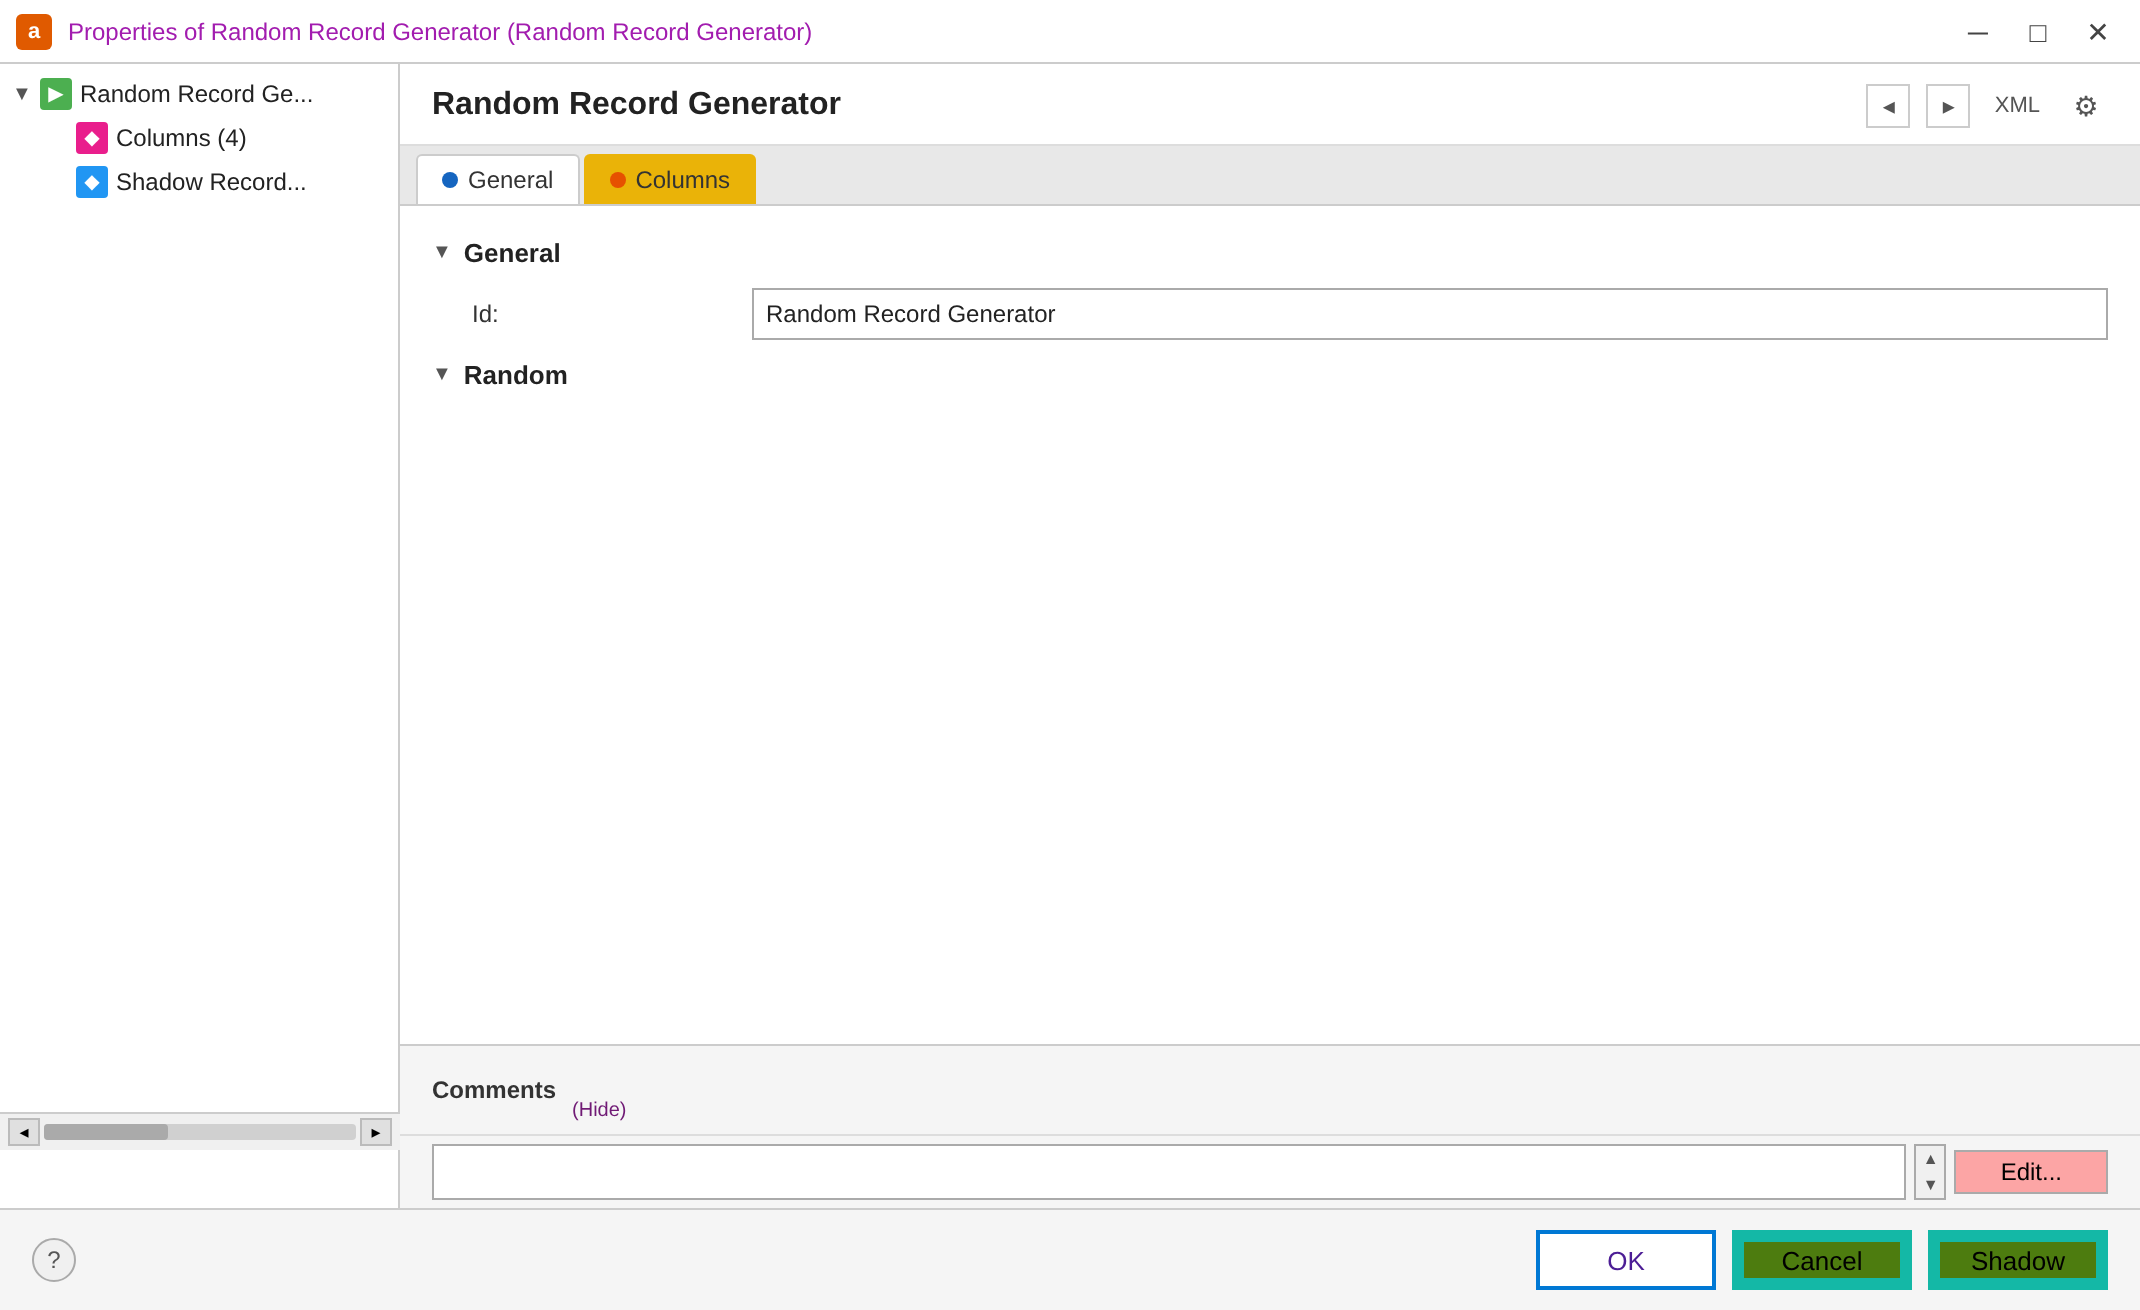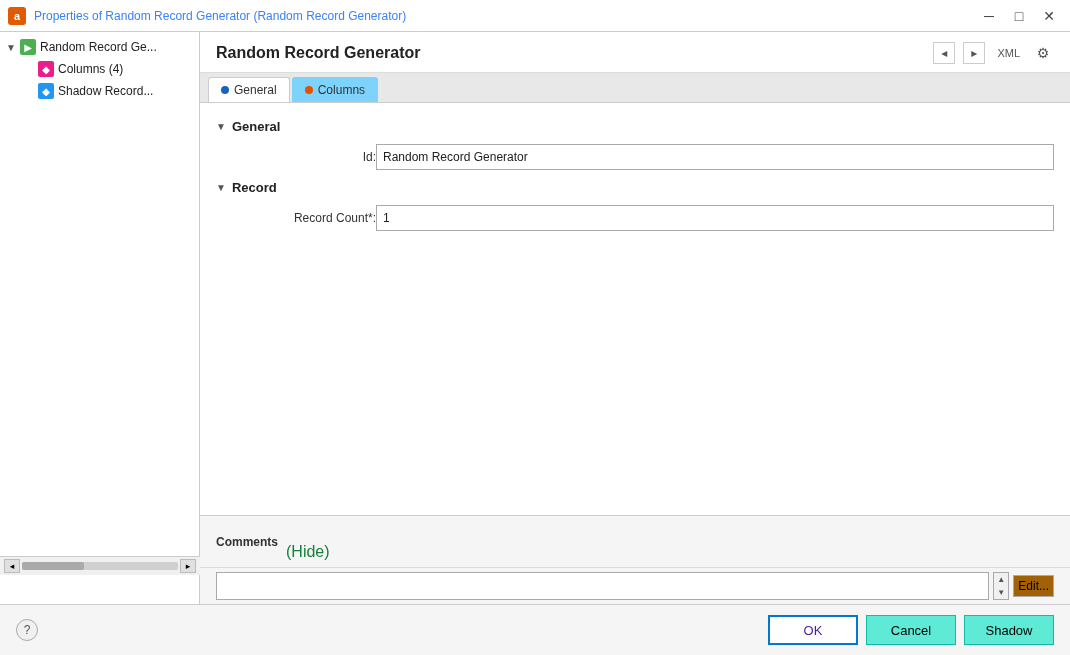--- a/index.html
+++ b/index.html
@@ -27,21 +27,21 @@
       height: 18px;
       margin-right: 8px;
       background: #e05a00;
       border-radius: 3px;
       display: flex; align-items: center; justify-content: center;
       color: white; font-size: 11px; font-weight: bold;
     }
     .titlebar-title {
       flex: 1;
       font-size: 12px;
-      color: #3b82f6;
+      color: #a21caf;
     }
     .titlebar-controls {
       display: flex;
       gap: 4px;
     }
     .titlebar-btn {
       width: 26px; height: 20px;
       background: none;
       border: none;
       cursor: pointer;
@@ -192,21 +192,21 @@
     .tab {
       display: flex;
       align-items: center;
       padding: 5px 12px;
       cursor: pointer;
       font-size: 12px;
       color: #333;
       border: 1px solid transparent;
       border-bottom: none;
       margin-right: 2px;
-      background: #7dd3fc;
+      background: #eab308;
       border-radius: 3px 3px 0 0;
     }
     .tab.active {
       background: #ffffff;
       border-color: #ccc;
       border-bottom-color: #ffffff;
       z-index: 1;
     }
     .tab-dot {
       width: 8px; height: 8px;
@@ -243,21 +243,20 @@
       display: flex;
       align-items: center;
       margin-bottom: 10px;
       padding-left: 20px;
     }
     .form-label {
       width: 140px;
       font-size: 12px;
       color: #333;
       flex-shrink: 0;
-      text-align: right;
     }
     .form-input {
       flex: 1;
       height: 26px;
       border: 1px solid #aaa;
       padding: 2px 6px;
       font-size: 12px;
       color: #222;
       background: #fff;
       outline: none;
@@ -271,22 +270,22 @@
       display: flex;
       align-items: center;
       gap: 8px;
     }
     .comments-label {
       font-size: 12px;
       color: #333;
       font-weight: 600;
     }
     .comments-link {
-      font-size: 16px;
-      color: #15803d;
+      font-size: 10px;
+      color: #701a75;
       cursor: pointer;
       text-decoration: none;
       margin-top: 21px;
     }
 
     .comments-input-area {
       display: flex;
       align-items: center;
       padding: 4px 16px;
       background: #f5f5f5;
@@ -310,45 +309,45 @@
       background: #f0f0f0;
     }
     .spin-btn {
       height: 13px;
       cursor: pointer;
       display: flex; align-items: center; justify-content: center;
       font-size: 8px;
       color: #555;
     }
     .edit-btn {
-      padding: 3px 4px;
-      font-size: 12px;
-      background: #a16207;
+      padding: 3px 22px;
+      font-size: 12px;
+      background: #fca5a5;
       border: 1px solid #aaa;
       cursor: pointer;
       white-space: nowrap;
     }
 
     
     .button-bar {
       display: flex;
       justify-content: flex-end;
       align-items: center;
       padding: 10px 16px;
       background: #f5f5f5;
       border-top: 1px solid #ccc;
       gap: 8px;
     }
     .dialog-btn {
       width: 90px;
       height: 30px;
       font-size: 13px;
       cursor: pointer;
-      border: 1px solid #14b8a6;
-      background: #5eead4;
+      border: 6px solid #14b8a6;
+      background: #4d7c0f;
     }
     .dialog-btn.primary {
       background: #ffffff;
       border: 2px solid #0078d4;
       color: #4c1d95;
     }
 
     .help-btn {
       width: 22px; height: 22px;
       border-radius: 50%;
@@ -441,27 +440,23 @@
           <span>General</span>
         </div>
 
         <div class="form-row">
           <span class="form-label">Id:</span>
           <input type="text" class="form-input" value="Random Record Generator" style="">
         </div>
 
         <div class="section-header">
           <span class="section-arrow">▼</span>
-          <span>Record</span>
-        </div>
-
-        <div class="form-row">
-          <span class="form-label">Record Count*:</span>
-          <input type="text" class="form-input" value="1" style="">
-        </div>
+          <span>Random</span>
+        </div>
+
 
       </div>
 
       <div class="comments-bar">
         <span class="comments-label">Comments</span>
         <a class="comments-link">(Hide)</a>
       </div>
 
       <div class="comments-input-area">
         <textarea class="comments-textarea" style=""></textarea>

